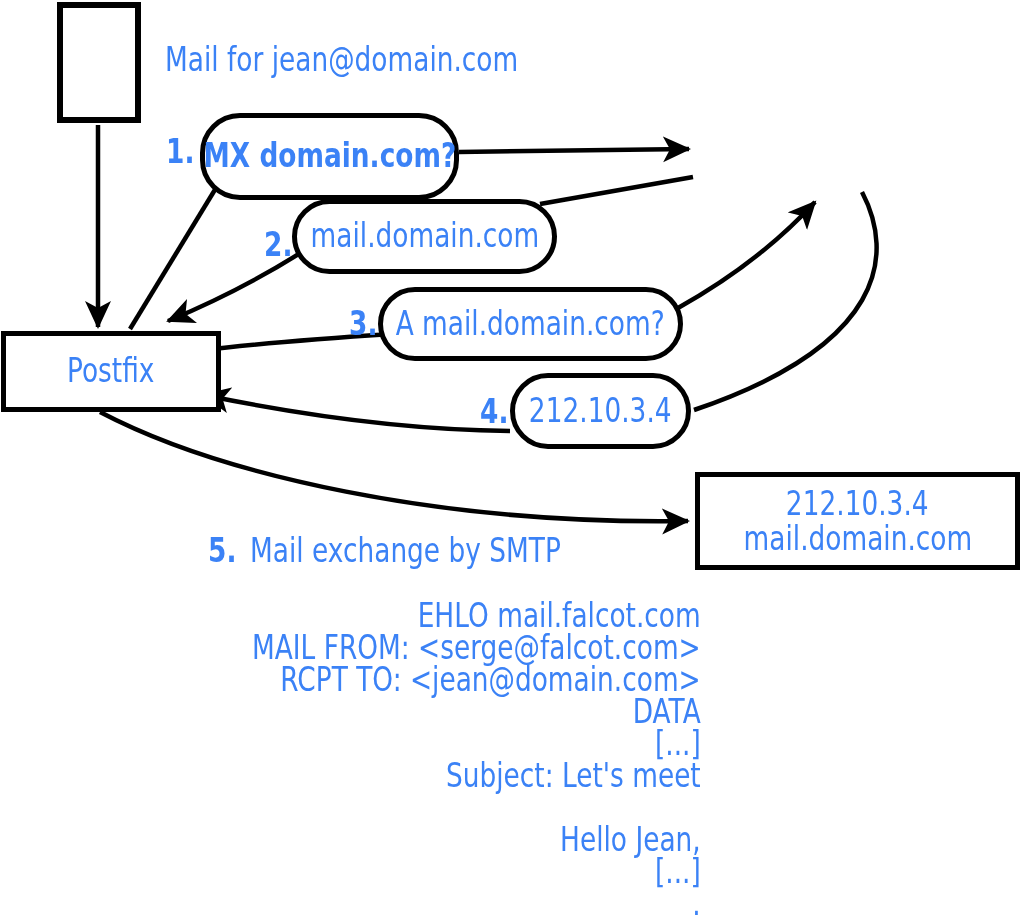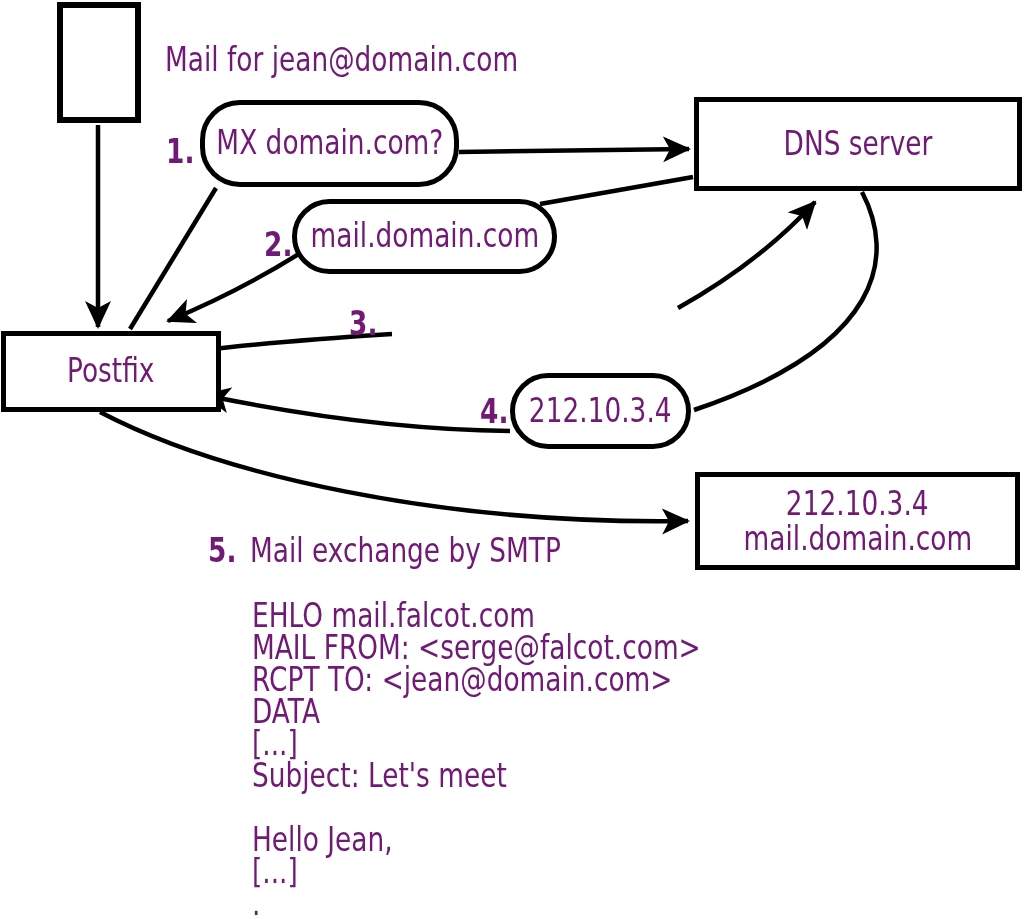--- a/index.html
+++ b/index.html
@@ -1,20 +1,21 @@
 <!DOCTYPE html>
 <html><head>
 <meta charset="utf-8">
 <style>
   html,body { margin:0; padding:0; background:#ffffff; }
   #canvas {
     position:relative; width:1024px; height:919px;
     background:#ffffff; overflow:hidden;
     font-family:"DejaVu Sans","Liberation Sans",sans-serif;
-    color:#701a75;
+    color:#3b82f6;
+    text-align:right;
   }
   #wires { position:absolute; left:0; top:0; width:1024px; height:919px; }
   .box {
     position:absolute; box-sizing:border-box; background:#ffffff;
     border:5px solid #000000; display:flex; align-items:center; justify-content:center;
   }
   .pill { border-radius:40px; }
   .txt { font-size:33px; line-height:1.1; white-space:nowrap; }
   .cond { transform:scaleX(0.8); transform-origin:50% 50%; display:inline-block; }
   .numlbl {
@@ -54,40 +55,40 @@
       <path d="M862,192 C895,255 885,345 694,410"></path>
       <path d="M510,431 C420,430 320,419 204,395" marker-end="url(#ah)"></path>
       <path d="M100,412 C220,475 440,525 688,521" marker-end="url(#ah)"></path>
     </g>
   </svg>
 
   <div class="box" style="left:57px; top:2px; width:84px; height:121px; border-width:6px;"></div>
 
   <div class="freetxt" style="left:165px; top:59px;">Mail for jean@domain.com</div>
 
-  <div class="box" style="left:694px; top:97px; width:328px; height:94px;">
-    <span class="txt cond">DNS server</span>
-  </div>
 
   <div class="box" style="left:1px; top:331px; width:220px; height:81px;">
     <span class="txt cond">Postfix</span>
   </div>
 
   <div class="box" style="left:695px; top:472px; width:325px; height:98px;">
     <div class="mailstack txt">
       <span class="cond">212.10.3.4</span>
       <span class="cond">mail.domain.com</span>
     </div>
   </div>
 
-  <div class="box pill" style="left:200px; top:100px; width:259px; height:87px;">
+  <div class="box pill" style="left:200px; top:113px; width:259px; height:87px;font-weight:bold;">
     <span class="txt cond">MX domain.com?</span>
   </div>
   <div class="box pill" style="left:292px; top:199px; width:265px; height:75px;">
     <span class="txt cond">mail.domain.com</span>
+  </div>
+  <div class="box pill" style="left:378px; top:287px; width:305px; height:74px;">
+    <span class="txt cond">A mail.domain.com?</span>
   </div>
   <div class="box pill" style="left:510px; top:373px; width:181px; height:76px;">
     <span class="txt cond">212.10.3.4</span>
   </div>
 
   <div class="numlbl" style="right:830px; top:151px;">1.</div>
   <div class="numlbl" style="right:732px; top:244px;">2.</div>
   <div class="numlbl" style="right:647px; top:323px;">3.</div>
   <div class="numlbl" style="right:516px; top:411px;">4.</div>
   <div class="numlbl" style="right:788px; top:550px;">5.</div>

